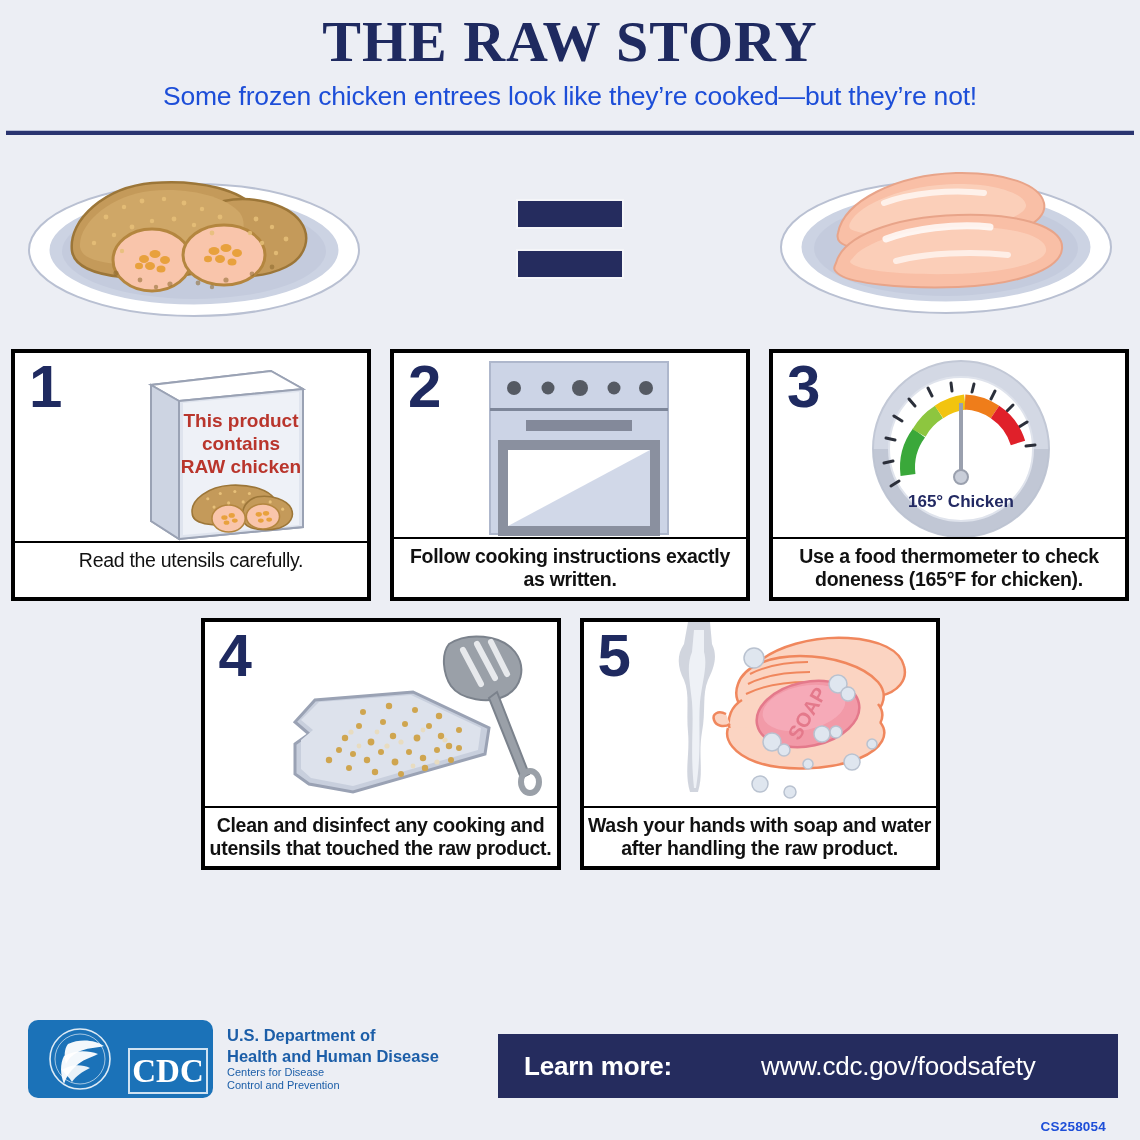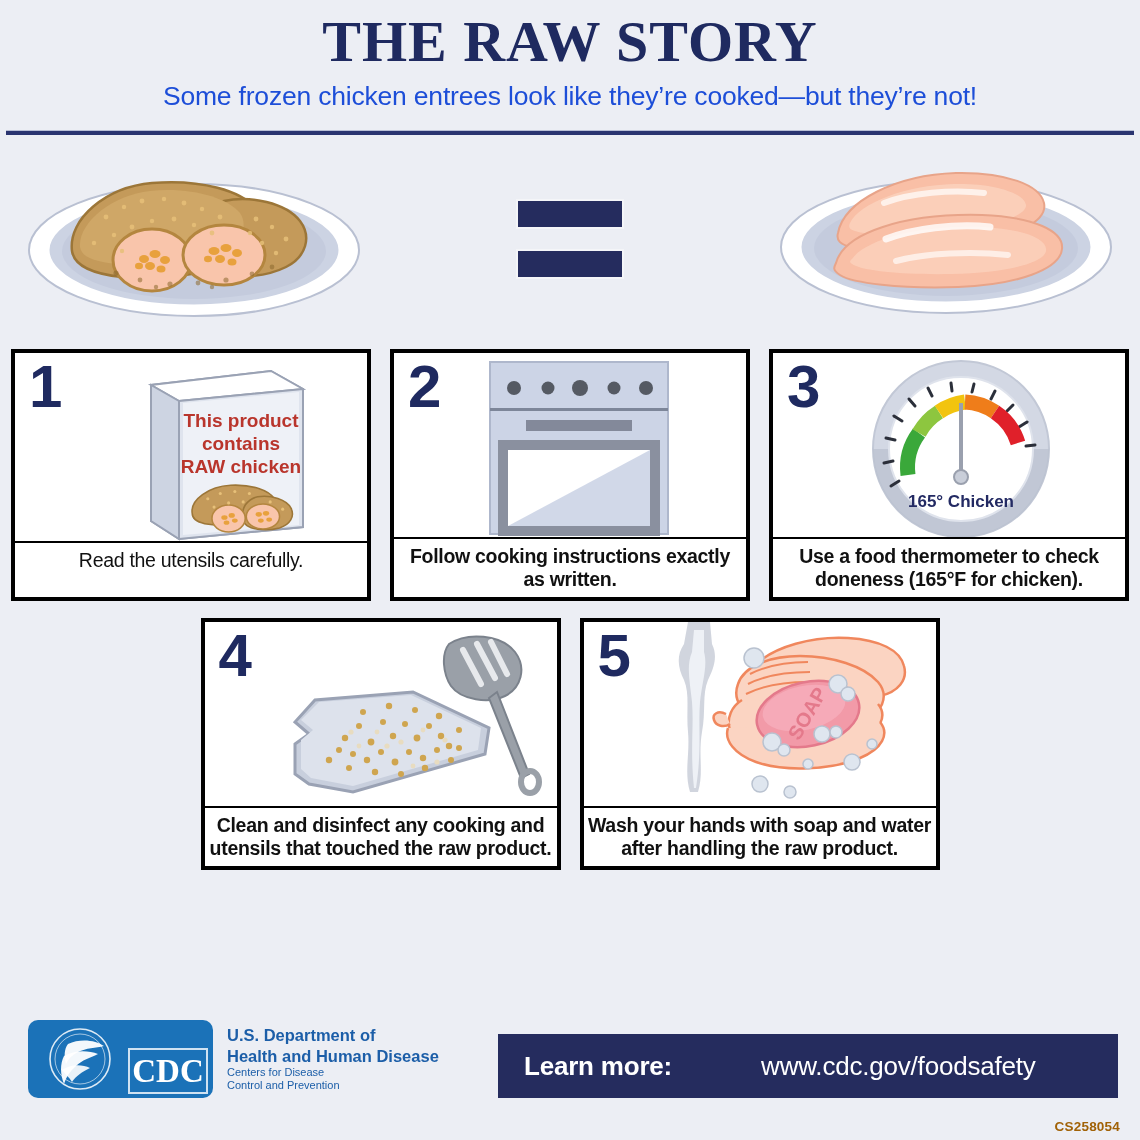--- a/index.html
+++ b/index.html
@@ -153,24 +153,24 @@
     color: #ffffff;
     display: flex; align-items: center;
     padding-left: 26px;
     font-size: 26px;
     letter-spacing: -0.2px;
     gap: 40px;
   }
   .learn b { font-weight: bold; }
   .cscode {
     position: absolute;
-    right: 2px; bottom: -2px;
+    right: 16px; bottom: -2px;
     font-size: 13.5px;
     font-weight: bold;
-    color: #a16207;
+    color: #1d4ed8;
     letter-spacing: 0.2px;
   }
 </style>
 </head>
 <body>
 
 <div class="page">
 
   <div class="title">THE RAW STORY</div>
   <div class="subtitle">Some frozen chicken entrees look like they’re cooked—but they’re not!</div>

